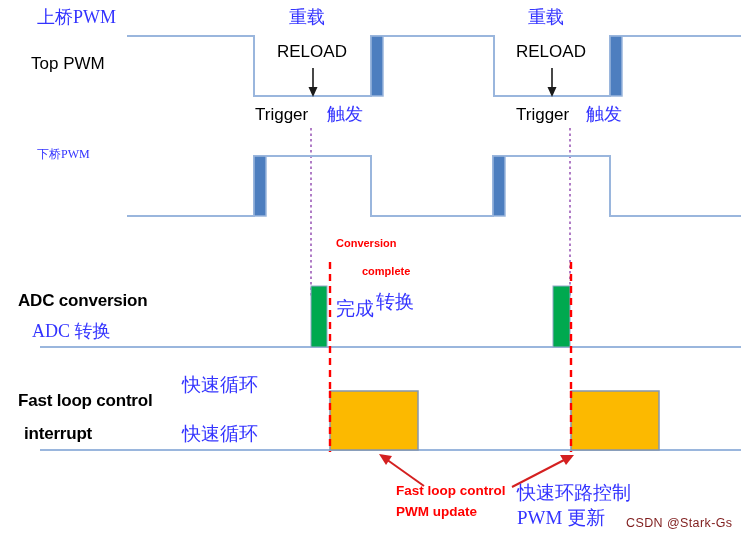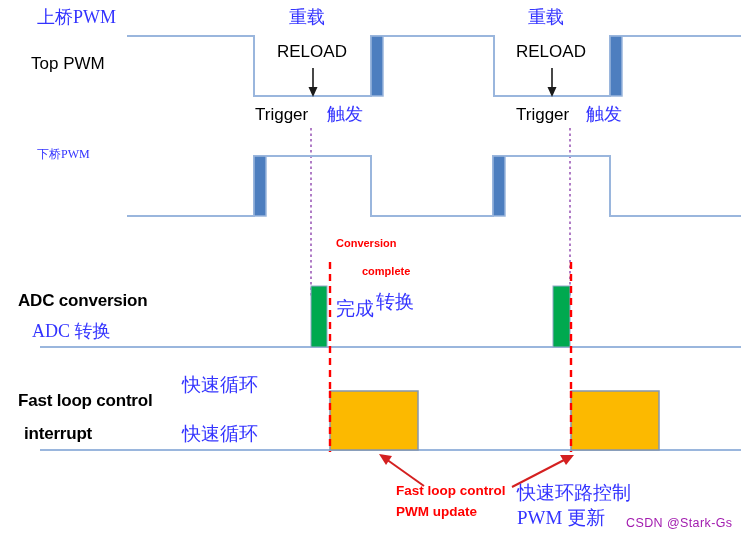--- a/index.html
+++ b/index.html
@@ -21,21 +21,21 @@
   .cn{color:#3333ff;font-family:"Liberation Serif",serif;}
   .cn-sm{font-size:12px;text-align:center;}
   .cn-md{font-size:18px;}
   .cn-lg{font-size:19px;}
 
   
   .rd{color:#ff0000;font-family:"Liberation Sans",sans-serif;font-weight:600;}
   .rd-16{font-size:11px;}
   .rd-13{font-size:13.5px;}
 
-  .wm{color:#a21caf;font-size:12.5px;font-family:"Liberation Sans",sans-serif;letter-spacing:0.4px;}
+  .wm{color:#7f1d1d;font-size:12.5px;font-family:"Liberation Sans",sans-serif;letter-spacing:0.4px;}
 </style>
 </head>
 <body>
 
 <div id="stage">
 
   <svg id="svgroot" width="741" height="538" viewBox="0 0 741 538">
 
     <g>
       <polyline points="127,36 254,36 254,96 371,96 371,36 494,36 494,96 610,96 610,36 741,36" fill="none" stroke="#9ab6dd" stroke-width="2"></polyline>

